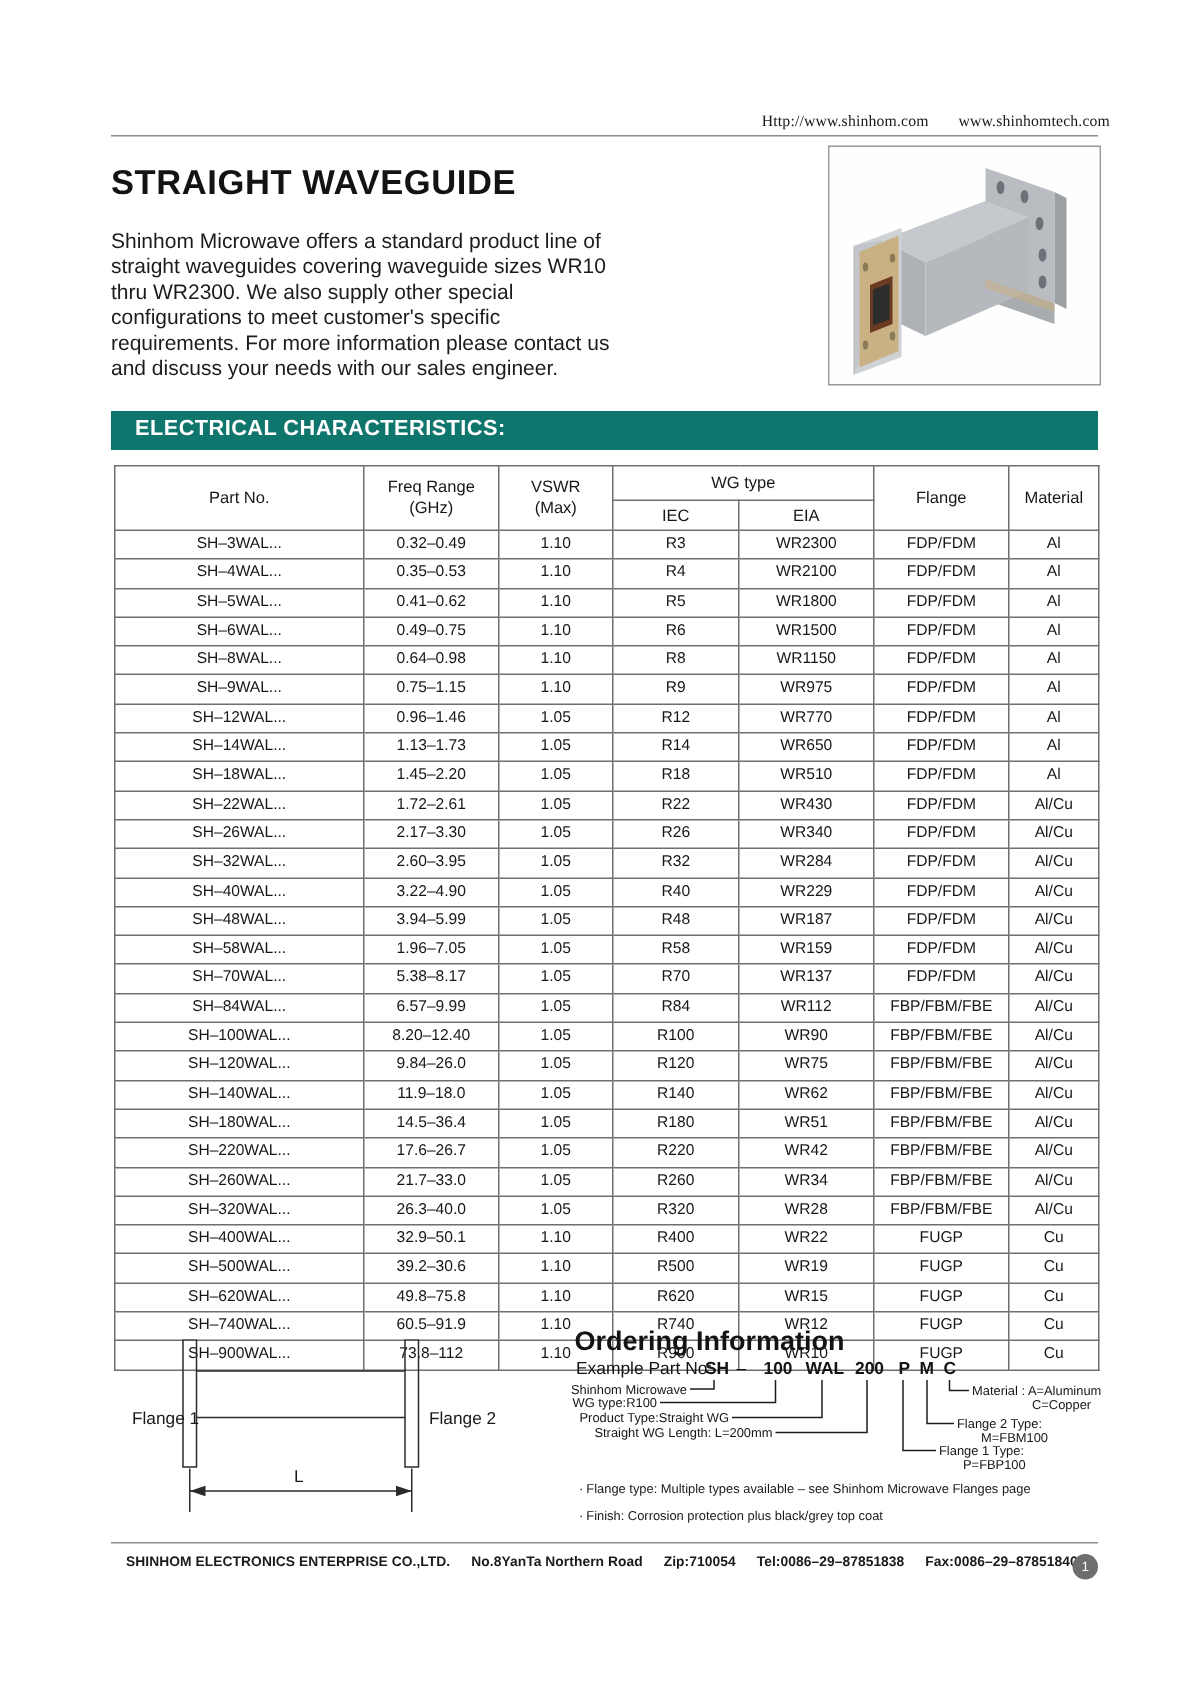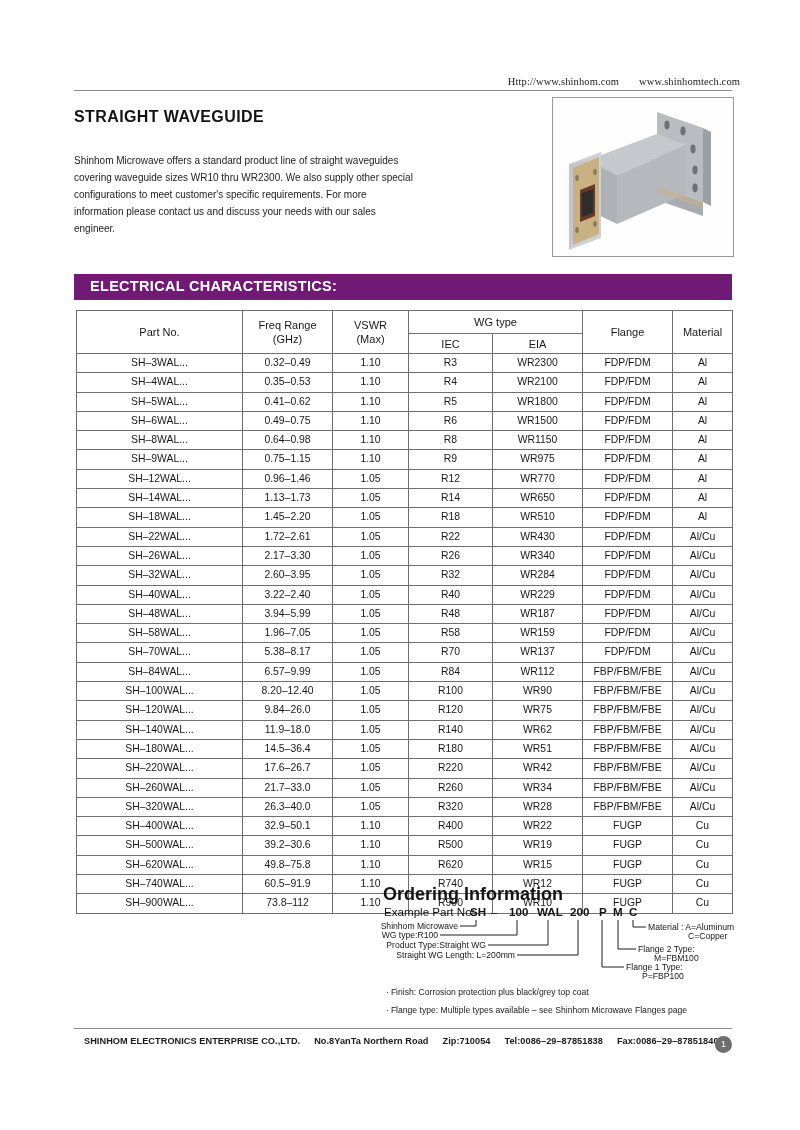--- a/index.html
+++ b/index.html
@@ -43,32 +43,32 @@
     top: 90px;
     width: 658px;
     height: 1px;
     background: #8c8c8c;
   }
 
   .title {
     position: absolute;
     left: 74px;
     top: 108px;
-    font-size: 16px;
+    font-size: 23px;
     font-weight: bold;
     letter-spacing: 0.4px;
     color: #131313;
   }
 
   .intro {
     position: absolute;
     left: 74px;
     top: 152px;
     width: 340px;
-    font-size: 10px;
+    font-size: 14px;
     line-height: 17.1px;
     color: #1c1c1c;
   }
 
   
   .photo-frame {
     position: absolute;
     left: 552px;
     top: 97px;
     width: 180px;
@@ -79,21 +79,21 @@
   }
   .photo-frame svg { display: block; }
 
   
   .banner {
     position: absolute;
     left: 74px;
     top: 274px;
     width: 658px;
     height: 26px;
-    background: #701a75;
+    background: #0f766e;
   }
   .banner-text {
     position: absolute;
     left: 16px;
     top: 4px;
     color: #ffffff;
     font-size: 14.5px;
     font-weight: bold;
     letter-spacing: 0.3px;
   }
@@ -402,21 +402,21 @@
             <td>SH–32WAL...</td>
             <td>2.60–3.95</td>
             <td>1.05</td>
             <td>R32</td>
             <td>WR284</td>
             <td>FDP/FDM</td>
             <td>Al/Cu</td>
           </tr>
           <tr>
             <td>SH–40WAL...</td>
-            <td>3.22–2.40</td>
+            <td>3.22–4.90</td>
             <td>1.05</td>
             <td>R40</td>
             <td>WR229</td>
             <td>FDP/FDM</td>
             <td>Al/Cu</td>
           </tr>
           <tr>
             <td>SH–48WAL...</td>
             <td>3.94–5.99</td>
             <td>1.05</td>
@@ -557,20 +557,44 @@
             <td>1.10</td>
             <td>R900</td>
             <td>WR10</td>
             <td>FUGP</td>
             <td>Cu</td>
           </tr>
         </tbody>
     </table>
   </div>
 
+  <div class="drawing">
+    <svg width="300" height="130" viewBox="0 0 300 130" xmlns="http://www.w3.org/2000/svg">
+      <g stroke="#2b2b2b" stroke-width="1" fill="none">
+
+        <rect x="48" y="0" width="9" height="85"></rect>
+
+        <rect x="196" y="0" width="9" height="85"></rect>
+
+        <line x1="57" y1="21" x2="196" y2="21"></line>
+        <line x1="57" y1="52" x2="196" y2="52"></line>
+
+        <line x1="52.5" y1="86" x2="52.5" y2="115" stroke="#2b2b2b"></line>
+        <line x1="200.5" y1="86" x2="200.5" y2="115" stroke="#2b2b2b"></line>
+
+        <line x1="52.5" y1="101" x2="200.5" y2="101"></line>
+      </g>
+
+      <polygon points="52.5,101 63,97.5 63,104.5" fill="#2b2b2b"></polygon>
+      <polygon points="200.5,101 190,97.5 190,104.5" fill="#2b2b2b"></polygon>
+      <text x="14" y="56" font-family="Liberation Sans, sans-serif" font-size="11.5" fill="#1a1a1a">Flange 1</text>
+      <text x="212" y="56" font-family="Liberation Sans, sans-serif" font-size="11.5" fill="#1a1a1a">Flange 2</text>
+      <text x="122" y="95" font-family="Liberation Sans, sans-serif" font-size="11.5" fill="#1a1a1a">L</text>
+    </svg>
+  </div>
 
   <div class="ord-title">Ordering Information</div>
 
   <div class="ordering">
     <svg width="356" height="85" viewBox="0 0 356 85" xmlns="http://www.w3.org/2000/svg">
 
       <text x="6" y="11" font-family="Liberation Sans, sans-serif" font-size="11.6" fill="#141414">Example Part No:</text>
       <text x="92" y="11" font-family="Liberation Sans, sans-serif" font-size="11.6" font-weight="bold" fill="#141414">SH</text>
       <text x="113" y="11" font-family="Liberation Sans, sans-serif" font-size="11.6" fill="#141414">–</text>
       <text x="131" y="11" font-family="Liberation Sans, sans-serif" font-size="11.6" font-weight="bold" fill="#141414">100</text>
@@ -605,22 +629,22 @@
       <text x="270" y="25" font-family="Liberation Sans, sans-serif" font-size="8.6" fill="#161616">Material : A=Aluminum</text>
       <text x="310" y="34" font-family="Liberation Sans, sans-serif" font-size="8.6" fill="#161616">C=Copper</text>
       <text x="260" y="47" font-family="Liberation Sans, sans-serif" font-size="8.6" fill="#161616">Flange 2 Type:</text>
       <text x="276" y="56" font-family="Liberation Sans, sans-serif" font-size="8.6" fill="#161616">M=FBM100</text>
       <text x="248" y="65" font-family="Liberation Sans, sans-serif" font-size="8.6" fill="#161616">Flange 1 Type:</text>
       <text x="264" y="74" font-family="Liberation Sans, sans-serif" font-size="8.6" fill="#161616">P=FBP100</text>
     </svg>
   </div>
 
   <div class="notes">
+    <div><span class="bullet">·</span><span>Flange type: Multiple types available – see Shinhom Microwave Flanges page</span></div>
     <div><span class="bullet">·</span><span>Finish: Corrosion protection plus black/grey top coat</span></div>
-    <div><span class="bullet">·</span><span>Flange type: Multiple types available – see Shinhom Microwave Flanges page</span></div>
   </div>
 
   <div class="footer-rule"></div>
   <div class="footer">
     <span class="seg">SHINHOM ELECTRONICS ENTERPRISE CO.,LTD.</span><span class="seg">No.8YanTa Northern Road</span><span class="seg">Zip:710054</span><span class="seg">Tel:0086–29–87851838</span><span>Fax:0086–29–87851840</span>
   </div>
   <div class="pagebadge">1</div>
 
 </div>
 

